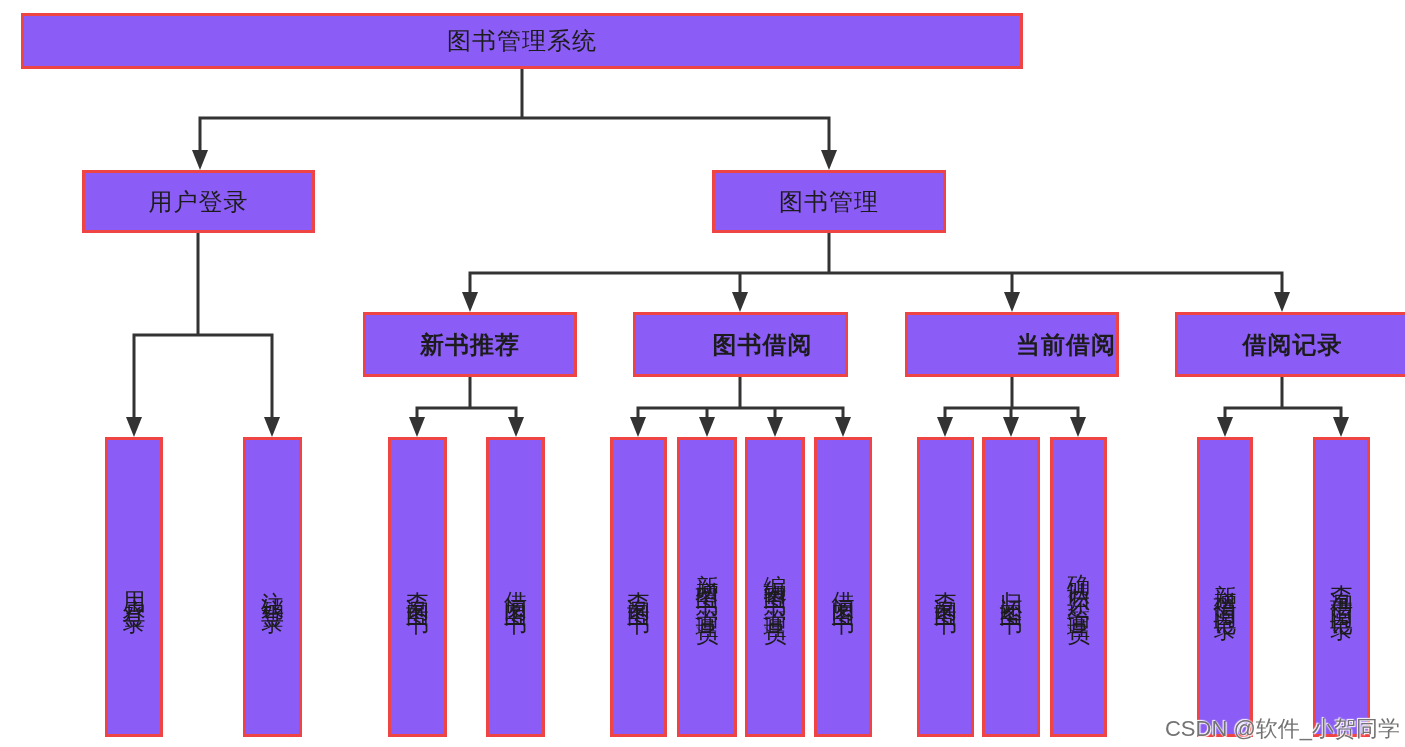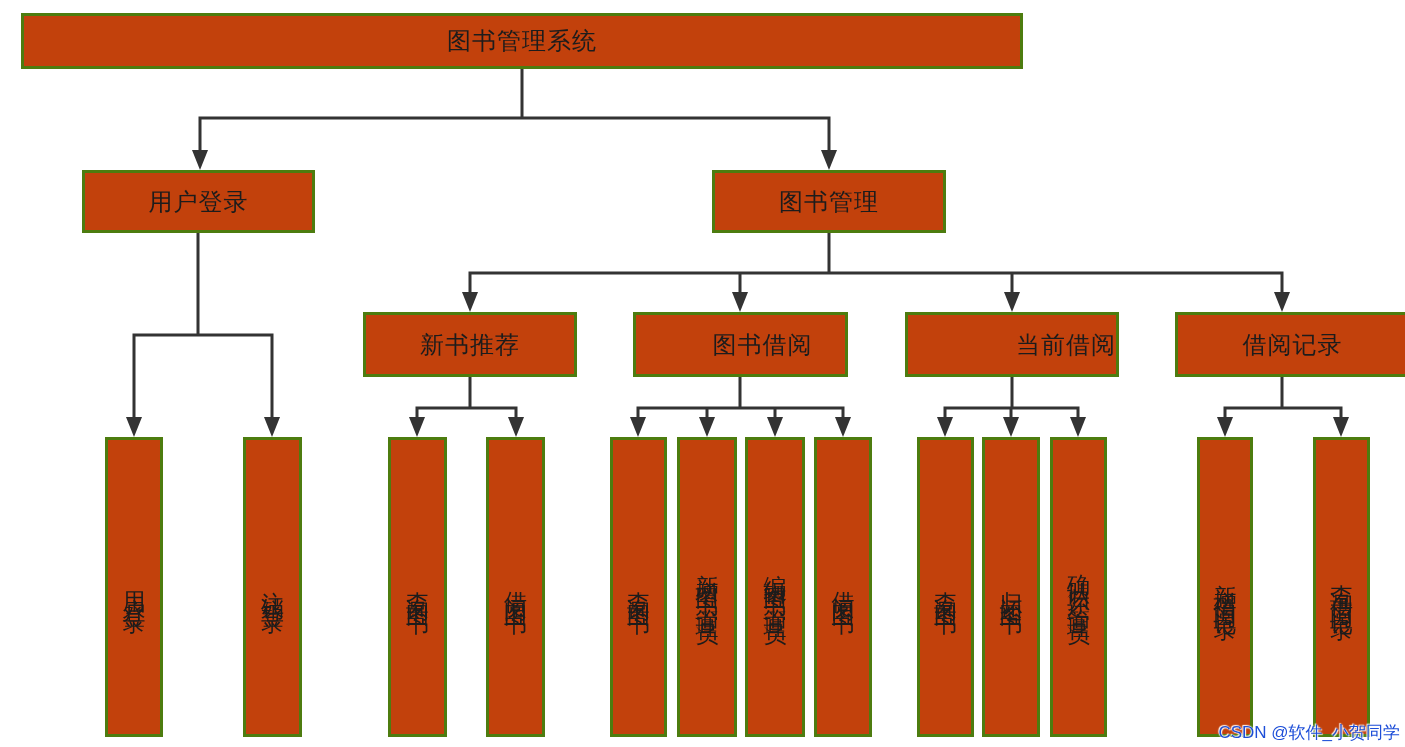--- a/index.html
+++ b/index.html
@@ -13,46 +13,46 @@
   }
   #connectors {
     position: absolute;
     left: 0; top: 0;
     width: 1405px; height: 747px;
     pointer-events: none;
   }
   .box {
     position: absolute;
     box-sizing: border-box;
-    background: #c2410c;
-    border: 3px solid #4d7c0f;
+    background: #8b5cf6;
+    border: 3px solid #ef4444;
     display: flex;
     align-items: center;
     justify-content: center;
     color: #1c1c1c;
   }
   .hbox { font-size: 24px; letter-spacing: 1px; }
   .root  { left: 21px;  top: 13px;  width: 1002px; height: 56px; }
   .lvl2  { top: 170px; height: 63px; }
-  .lvl3  { top: 312px; height: 65px; }
+  .lvl3  { top: 312px; height: 65px; font-weight: bold; }
   .vbox  { top: 437px; height: 300px; font-size: 23px; }
   .vtext {
     writing-mode: vertical-rl;
     text-orientation: mixed;
     letter-spacing: 7px;
     line-height: 1;
     white-space: nowrap;
     max-height: 292px;
   }
   #watermark {
     position: absolute;
     right: 5px;
     bottom: 3px;
-    font-size: 17px;
-    color: #1d4ed8;
+    font-size: 22px;
+    color: #737373;
     text-shadow: 0 0 2px #ffffff, 1px 1px 1px #ffffff, -1px -1px 1px #ffffff;
     z-index: 10;
     white-space: nowrap;
   }
 </style>
 </head>
 <body>
 
 <div id="stage">
 

